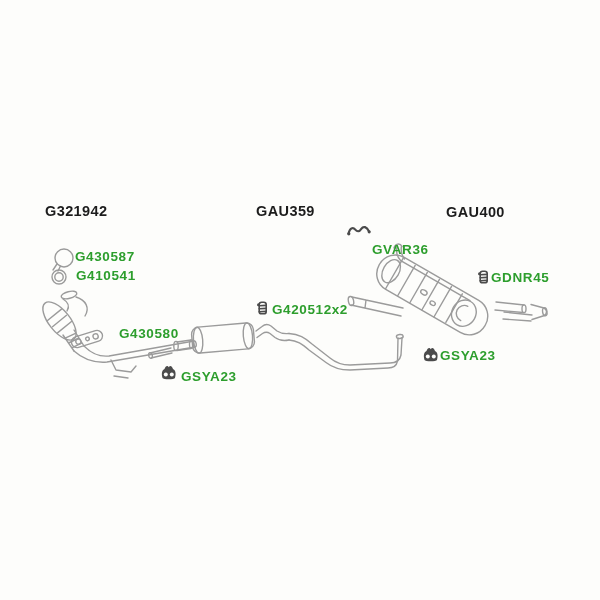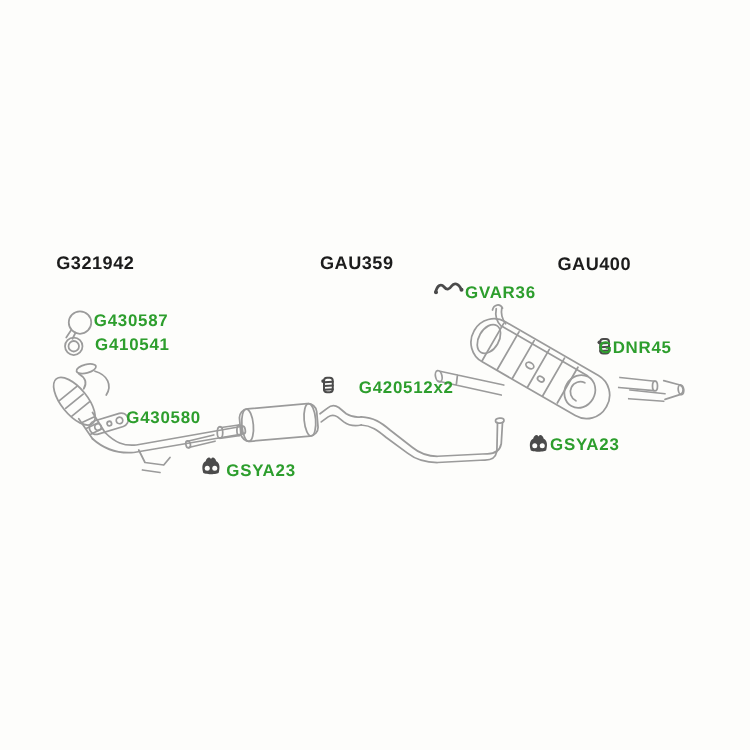--- a/index.html
+++ b/index.html
@@ -157,19 +157,19 @@
       <circle class="hole" cx="10.8" cy="9.5" r="2"></circle>
     </g>
   </svg>
 
   <span class="lbl sec" style="left:45px;top:204px">G321942</span>
   <span class="lbl sec" style="left:256px;top:204px">GAU359</span>
   <span class="lbl sec" style="left:446px;top:205px">GAU400</span>
 
   <span class="lbl part" style="left:75px;top:250px">G430587</span>
   <span class="lbl part" style="left:76px;top:269px">G410541</span>
-  <span class="lbl part" style="left:101px;top:327px">G430580</span>
+  <span class="lbl part" style="left:119px;top:327px">G430580</span>
   <span class="lbl part" style="left:181px;top:370px">GSYA23</span>
-  <span class="lbl part" style="left:287px;top:303px">G420512x2</span>
-  <span class="lbl part" style="left:372px;top:227px">GVAR36</span>
-  <span class="lbl part" style="left:479px;top:271px">GDNR45</span>
+  <span class="lbl part" style="left:272px;top:303px">G420512x2</span>
+  <span class="lbl part" style="left:372px;top:243px">GVAR36</span>
+  <span class="lbl part" style="left:491px;top:271px">GDNR45</span>
   <span class="lbl part" style="left:440px;top:349px">GSYA23</span>
 </div>
 
 </body></html>

